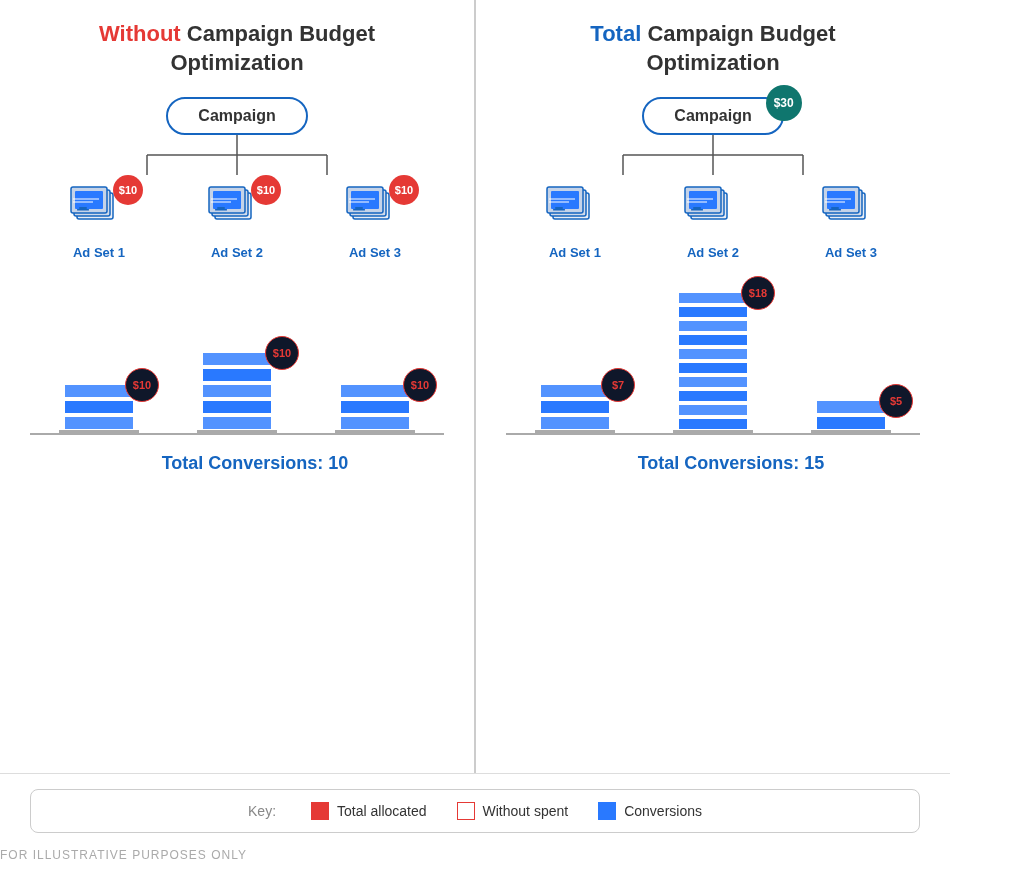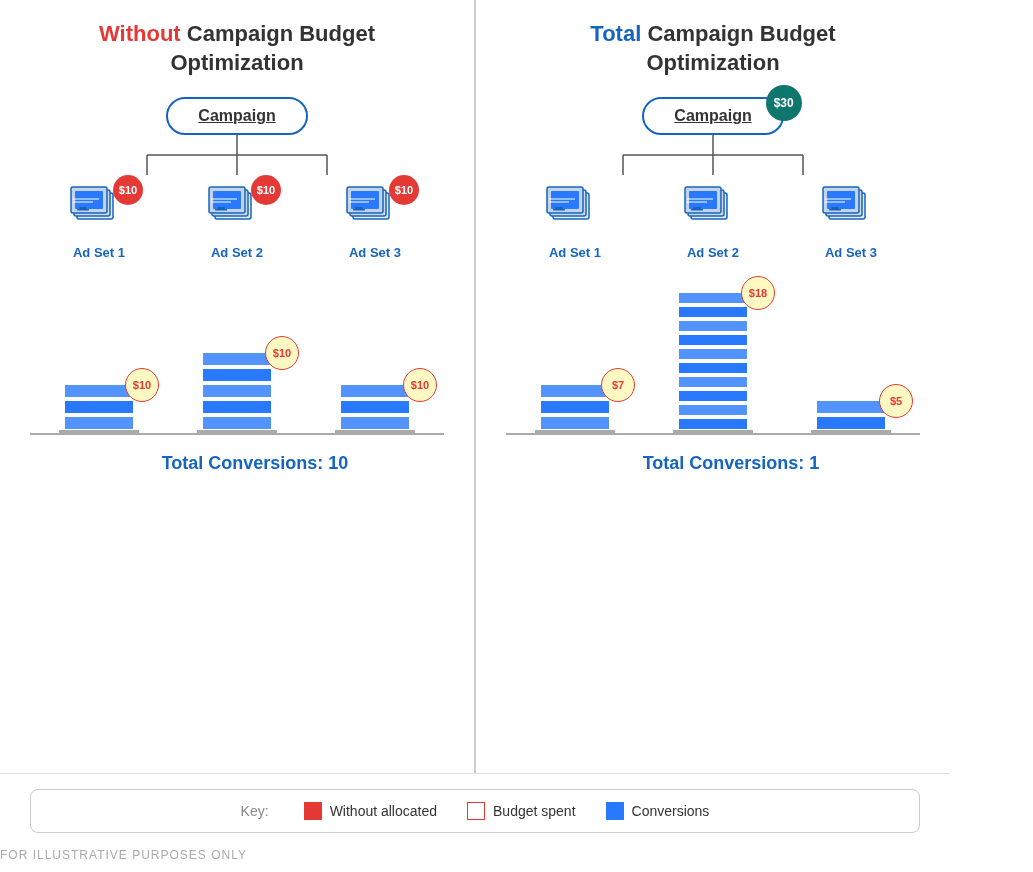--- a/index.html
+++ b/index.html
@@ -56,21 +56,20 @@
       margin-bottom: 0px;
     }
     .campaign-box {
       border: 2px solid #1565c0;
       border-radius: 20px;
       padding: 8px 30px;
       font-size: 16px;
       font-weight: bold;
       color: #333;
       background: #fff;
-      text-decoration: underline;
     }
     .campaign-budget-badge {
       position: absolute;
       top: -12px;
       right: -18px;
       background: #0f766e;
       color: #fff;
       border-radius: 50%;
       width: 36px;
       height: 36px;
@@ -168,21 +167,21 @@
       border: 1.5px solid #e53935;
       color: #e53935;
       border-radius: 50%;
       width: 34px;
       height: 34px;
       display: flex;
       align-items: center;
       justify-content: center;
       font-size: 11px;
       font-weight: bold;
-      background: #fef9c3;
+      background: #0f172a;
     }
     .bar-stack {
       display: flex;
       flex-direction: column;
       align-items: center;
     }
     .bar-segment {
       width: 70px;
       height: 14px;
       background: #2979ff;
@@ -476,34 +475,34 @@
 
           <div class="bar-group" style="position:relative;">
             <div class="bar-label-badge" style="top:-16px;right:-22px;">$5</div>
             <div class="bar-stack">
               <div class="bar-segment lighter" style="width:70px;height:14px;"></div>
               <div class="bar-segment" style="width:70px;height:14px;margin-top:2px;"></div>
             </div>
             <div class="bar-bottom-line"></div>
           </div>
         </div>
-        <div class="total-conversions">Total Conversions: 1</div>
+        <div class="total-conversions">Total Conversions: 15</div>
       </div>
     </div>
   </div>
 
   <div class="key-section">
     <span class="key-label">Key:</span>
     <div class="key-item">
       <div class="key-swatch-red"></div>
-      <span>Without allocated</span>
+      <span>Total allocated</span>
     </div>
     <div class="key-item">
       <div class="key-swatch-outline"></div>
-      <span>Budget spent</span>
+      <span>Without spent</span>
     </div>
     <div class="key-item">
       <div class="key-swatch-blue"></div>
       <span>Conversions</span>
     </div>
   </div>
 
   <div class="footnote">FOR ILLUSTRATIVE PURPOSES ONLY</div>
 </div>
 

